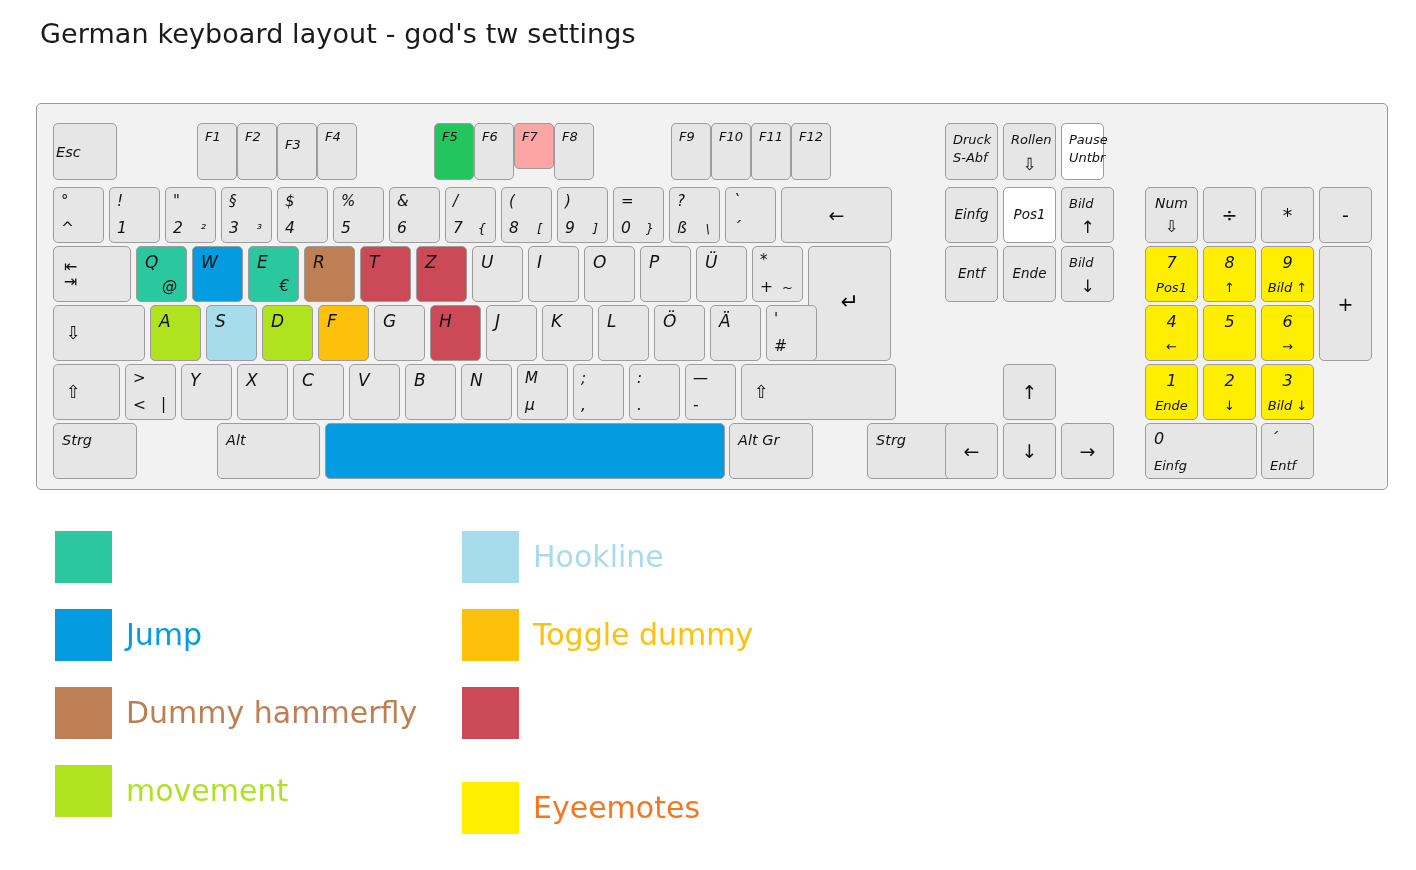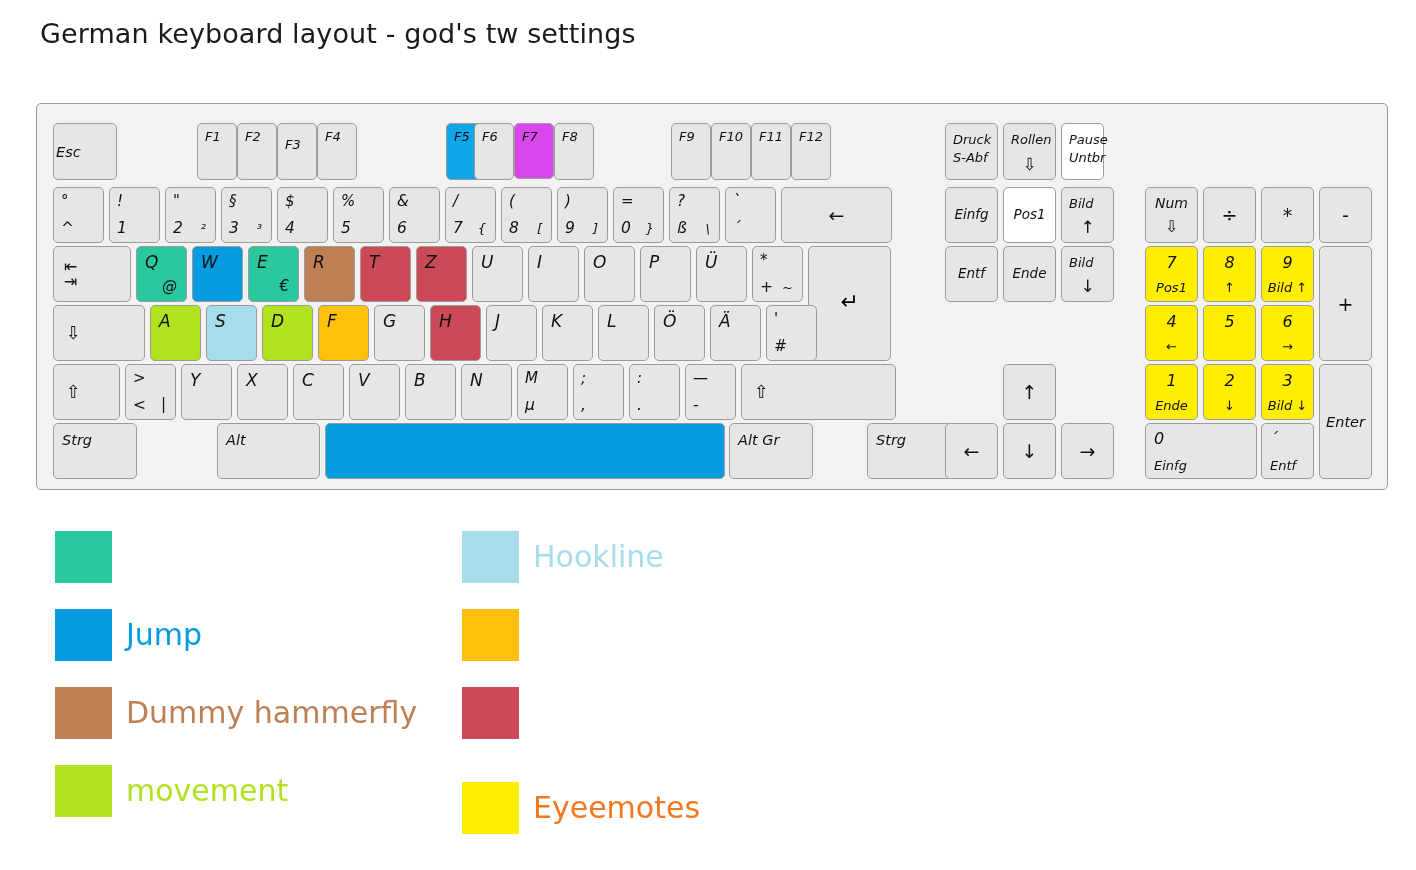--- a/index.html
+++ b/index.html
@@ -77,27 +77,27 @@
     </div>
     <div class="key" style="left: 200px; top: 19px; width: 40px; height: 57px; background: rgb(230, 230, 230);">
       <span class="lbl tl" style="font-size: 13px;">F2</span>
     </div>
     <div class="key" style="left: 240px; top: 19px; width: 40px; height: 57px; background: rgb(230, 230, 230);">
       <span class="lbl tl" style="font-size: 13px; margin-top: 8px;">F3</span>
     </div>
     <div class="key" style="left: 280px; top: 19px; width: 40px; height: 57px; background: rgb(230, 230, 230);">
       <span class="lbl tl" style="font-size: 13px;">F4</span>
     </div>
-    <div class="key" style="left: 409px; top: 19px; width: 40px; height: 57px; background: #0ea5e9;">
+    <div class="key" style="left: 397px; top: 19px; width: 40px; height: 57px; background: #22c55e;">
       <span class="lbl tl" style="font-size: 13px;">F5</span>
     </div>
     <div class="key" style="left: 437px; top: 19px; width: 40px; height: 57px; background: rgb(230, 230, 230);">
       <span class="lbl tl" style="font-size: 13px;">F6</span>
     </div>
-    <div class="key" style="left: 477px; top: 19px; width: 40px; height: 56px; background: #d946ef;">
+    <div class="key" style="left: 477px; top: 19px; width: 40px; height: 46px; background: #fca5a5;">
       <span class="lbl tl" style="font-size: 13px;">F7</span>
     </div>
     <div class="key" style="left: 517px; top: 19px; width: 40px; height: 57px; background: rgb(230, 230, 230);">
       <span class="lbl tl" style="font-size: 13px;">F8</span>
     </div>
     <div class="key" style="left: 634px; top: 19px; width: 40px; height: 57px; background: rgb(230, 230, 230);">
       <span class="lbl tl" style="font-size: 13px;">F9</span>
     </div>
     <div class="key" style="left: 674px; top: 19px; width: 40px; height: 57px; background: rgb(230, 230, 230);">
       <span class="lbl tl" style="font-size: 13px;">F10</span>
@@ -402,23 +402,20 @@
       <span class="lbl nb">Ende</span>
     </div>
     <div class="key" style="left: 1166px; top: 260px; width: 53px; height: 56px; background: rgb(255, 238, 0);">
       <span class="lbl nt">2</span>
       <span class="lbl nb">↓</span>
     </div>
     <div class="key" style="left: 1224px; top: 260px; width: 53px; height: 56px; background: rgb(255, 238, 0);">
       <span class="lbl nt">3</span>
       <span class="lbl nb">Bild ↓</span>
     </div>
-    <div class="key" style="left: 1282px; top: 260px; width: 53px; height: 115px; background: rgb(230, 230, 230);">
-      <span class="lbl glyph" style="font-size: 14.5px; font-style: italic;">Enter</span>
-    </div>
     <div class="key" style="left: 1108px; top: 319px; width: 112px; height: 56px; background: rgb(230, 230, 230);">
       <span class="lbl ntl">0</span>
       <span class="lbl nbl">Einfg</span>
     </div>
     <div class="key" style="left: 1224px; top: 319px; width: 53px; height: 56px; background: rgb(230, 230, 230);">
       <span class="lbl ntl">´</span>
       <span class="lbl nbl">Entf</span>
     </div>
   </div>
 
@@ -429,20 +426,21 @@
     <div class="leg-item" style="left: 462px; top: 16px;">
       <div class="leg-sw" style="background: rgb(166, 220, 236);"></div>
       <div class="leg-tx" style="color: rgb(166, 220, 236);">Hookline</div>
     </div>
     <div class="leg-item" style="left: 55px; top: 94px;">
       <div class="leg-sw" style="background: rgb(4, 155, 224);"></div>
       <div class="leg-tx" style="color: rgb(4, 155, 224);">Jump</div>
     </div>
     <div class="leg-item" style="left: 462px; top: 94px;">
       <div class="leg-sw" style="background: rgb(253, 193, 12);"></div>
+      <div class="leg-tx" style="color: rgb(253, 193, 12);">Toggle dummy</div>
     </div>
     <div class="leg-item" style="left: 55px; top: 172px;">
       <div class="leg-sw" style="background: rgb(189, 127, 83);"></div>
       <div class="leg-tx" style="color: rgb(189, 127, 83);">Dummy hammerfly</div>
     </div>
     <div class="leg-item" style="left: 462px; top: 172px;">
       <div class="leg-sw" style="background: rgb(204, 74, 87);"></div>
     </div>
     <div class="leg-item" style="left: 55px; top: 250px;">
       <div class="leg-sw" style="background: rgb(177, 226, 32);"></div>

